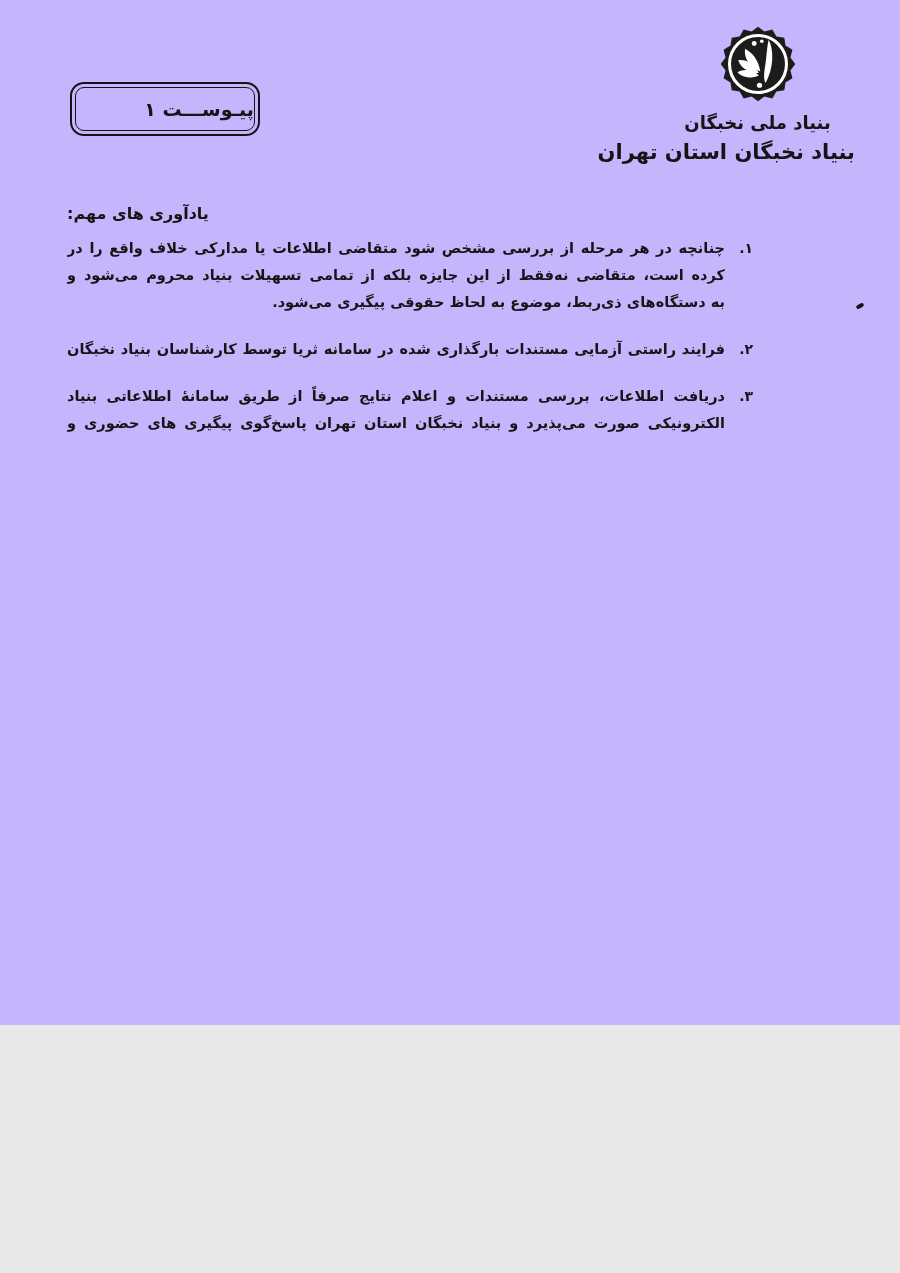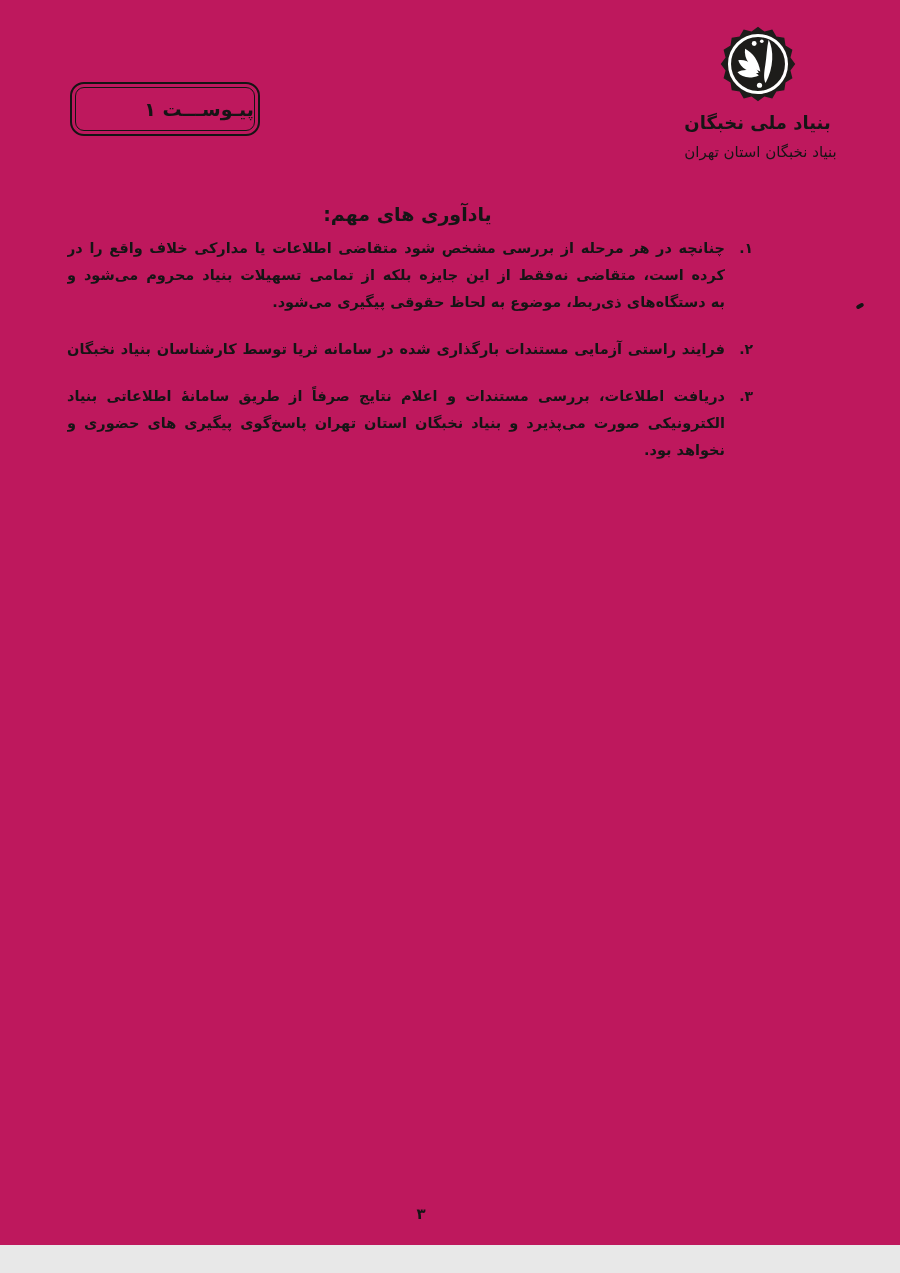--- a/index.html
+++ b/index.html
@@ -1,37 +1,37 @@
 <!DOCTYPE html>
 <html lang="fa"><head>
 <meta charset="utf-8">
 <style>
   html,body{margin:0;padding:0;background:#e8e8e8;}
   .page{
     position:relative;
-    width:900px;height:1245px;
-    background:#be185d;
+    width:900px;height:1025px;
+    background:#c4b5fd;
     margin:0 auto;
     overflow:hidden;
     font-family:"DejaVu Sans", sans-serif;
     color:#151515;
   }
 
   
   .org-block{
     position:absolute; top:26px; left:660px; width:195px;
     text-align:center; direction:rtl;
   }
   .seal{display:block;margin:0 auto 8px auto;}
   .org-line1{
     font-size:18px; font-weight:bold; letter-spacing:-0.5px;
     line-height:26px; white-space:nowrap;
   }
   .org-line2{
-    font-size:15px; font-weight:normal; letter-spacing:-0.3px;
+    font-size:21px; font-weight:bold; letter-spacing:-0.3px;
     line-height:26px; white-space:nowrap; margin-top:3px;margin-left:6px;
   }
 
   
   .appendix-box{
     position:absolute; left:70px; top:82px;
     width:190px; height:54px;
     border:2.5px solid #141414; border-radius:14px;
     box-sizing:border-box; padding:3px;
   }
@@ -43,21 +43,21 @@
   .appendix-label{
     font-size:19px; font-weight:bold; direction:rtl; white-space:nowrap;
   }
 
   
   .content{
     position:absolute; top:203px; left:67px; width:686px;
     direction:rtl;
   }
   .heading{
-    font-size:19px; font-weight:bold; text-align:center;
+    font-size:16px; font-weight:bold; text-align:left;
     margin:0 5px 10px 0; line-height:22px;
   }
   .item{
     display:flex; flex-direction:row; margin-bottom:20px;
   }
   .item-num{
     width:28px; flex:0 0 28px; font-size:14px; font-weight:bold;
     line-height:27px; text-align:right; white-space:nowrap;
   }
   .item-lines{flex:1 1 auto; min-width:0;}
@@ -134,21 +134,20 @@
       <div class="item-lines">
         <div class="line fill">فرایند راستی آزمایی مستندات بارگذاری شده در سامانه ثریا توسط کارشناسان بنیاد نخبگان استان تهران، انجام</div>
       </div>
     </div>
 
     <div class="item">
       <div class="item-num">۳.</div>
       <div class="item-lines">
         <div class="line fill">دریافت اطلاعات، بررسی مستندات و اعلام نتایج صرفاً از طریق سامانهٔ اطلاعاتی بنیاد (soraya.bmn.ir) و به شکل</div>
         <div class="line fill">الکترونیکی صورت می‌پذیرد و بنیاد نخبگان استان تهران پاسخ‌گوی پیگیری های حضوری و تلفنی در این خصوص</div>
-        <div class="line last">نخواهد بود.</div>
       </div>
     </div>
   </div>
 
   <div class="ink-speck"></div>
 
   <div class="page-number">۳</div>
 
   <div class="watermark" style="background: rgb(75, 75, 75);">
     <span style="color: rgb(255, 255, 255);">bss</span>

